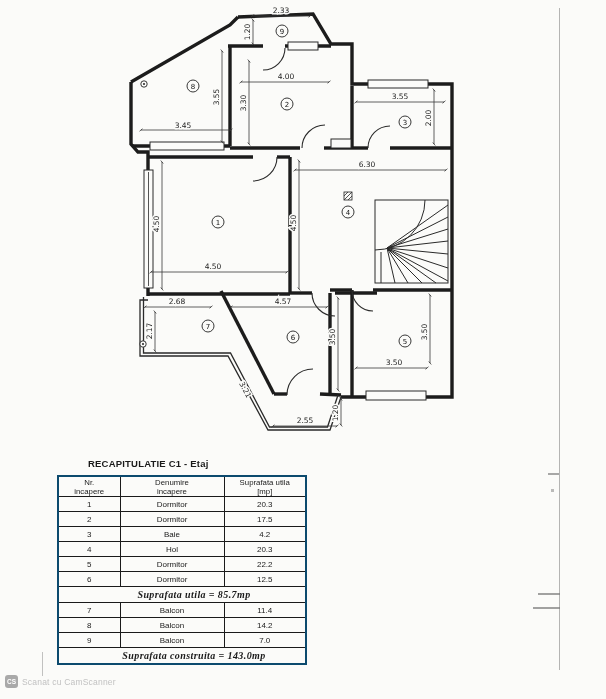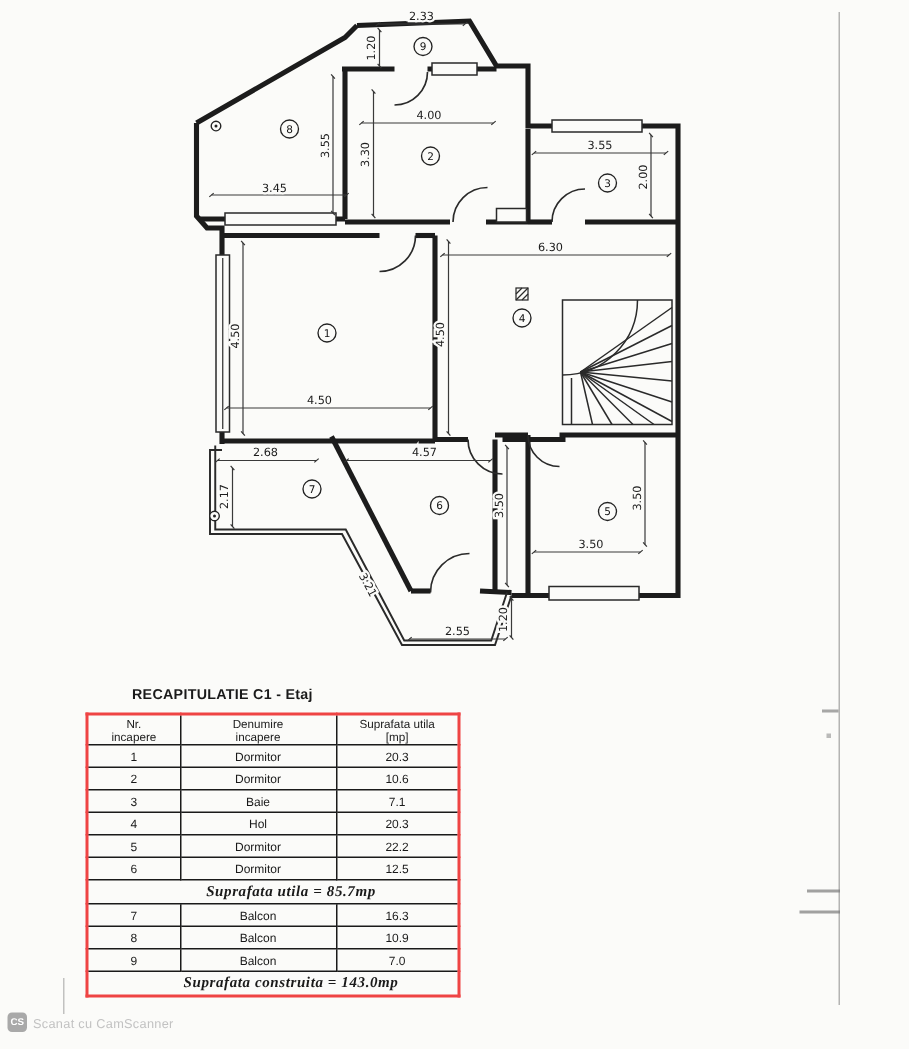--- a/index.html
+++ b/index.html
@@ -17,21 +17,21 @@
   .dim{stroke:#3a3a3a;stroke-width:0.8;marker-start:url(#tk);marker-end:url(#tk);}
   .win{fill:#fbfbf9;stroke:#2a2a2a;stroke-width:1;}
   .winline{stroke:#2a2a2a;stroke-width:0.8;}
   .dtext{font:7.5px "DejaVu Sans", sans-serif;fill:#1d1d1d;paint-order:stroke;stroke:#fbfbf9;stroke-width:3px;}
   .rnum{font:7px "DejaVu Sans", sans-serif;fill:#111;}
   .rcirc{fill:#fbfbf9;stroke:#222;stroke-width:0.9;}
   
   .recap-title{position:absolute;left:64px;top:458px;font-size:9.5px;font-weight:700;color:#1a1a1a;letter-spacing:.2px;padding-left:24px;}
   table.recap{position:absolute;left:57px;top:475px;width:248px;border-collapse:collapse;table-layout:fixed;}
   table.recap td,table.recap th{border:1px solid #1a1a1a;padding:0;color:#1a1a1a;overflow:hidden;}
-  table.recap{border:2px solid #ef4444;}
+  table.recap{border:2px solid #0c4a6e;}
   table.recap th{font-size:7.8px;font-weight:400;line-height:9px;height:19px;text-align:center;}
   table.recap td{font-size:8px;height:14px;text-align:center;vertical-align:middle;}
   tr.sumrow td{font-family:"Liberation Serif", serif;font-style:italic;font-weight:700;font-size:10px;height:15px;letter-spacing:.4px;padding-left:24px;}
   
   .fold{position:absolute;background:#7a7a7a;}
   .watermark{position:absolute;left:5px;top:675px;display:flex;align-items:center;gap:4px;}
   .wm-badge{width:13px;height:13px;border-radius:3px;background:#a9a9a9;color:#fff;
     font-size:6.5px;font-weight:700;display:flex;align-items:center;justify-content:center;}
   .wm-text{font-size:8.5px;color:#c2c2c2;letter-spacing:.2px;}
 </style>
@@ -242,26 +242,26 @@
         </th>
   </tr>
   <tr>
         <td>1</td>
         <td>Dormitor</td>
         <td>20.3</td>
       </tr>
   <tr>
         <td>2</td>
         <td>Dormitor</td>
-        <td>10.6</td>
+        <td>17.5</td>
       </tr>
   <tr>
         <td>3</td>
         <td>Baie</td>
-        <td>7.1</td>
+        <td>4.2</td>
       </tr>
   <tr>
         <td>4</td>
         <td>Hol</td>
         <td>20.3</td>
       </tr>
   <tr>
         <td>5</td>
         <td>Dormitor</td>
         <td>22.2</td>
@@ -270,26 +270,26 @@
         <td>6</td>
         <td>Dormitor</td>
         <td>12.5</td>
       </tr>
   <tr class="sumrow">
         <td colspan="3">Suprafata utila  =  85.7mp</td>
       </tr>
   <tr>
         <td>7</td>
         <td>Balcon</td>
-        <td>16.3</td>
+        <td>11.4</td>
       </tr>
   <tr>
         <td>8</td>
         <td>Balcon</td>
-        <td>10.9</td>
+        <td>14.2</td>
       </tr>
   <tr>
         <td>9</td>
         <td>Balcon</td>
         <td>7.0</td>
       </tr>
   <tr class="sumrow">
         <td colspan="3">Suprafata construita  =  143.0mp</td>
       </tr>
 </tbody>

